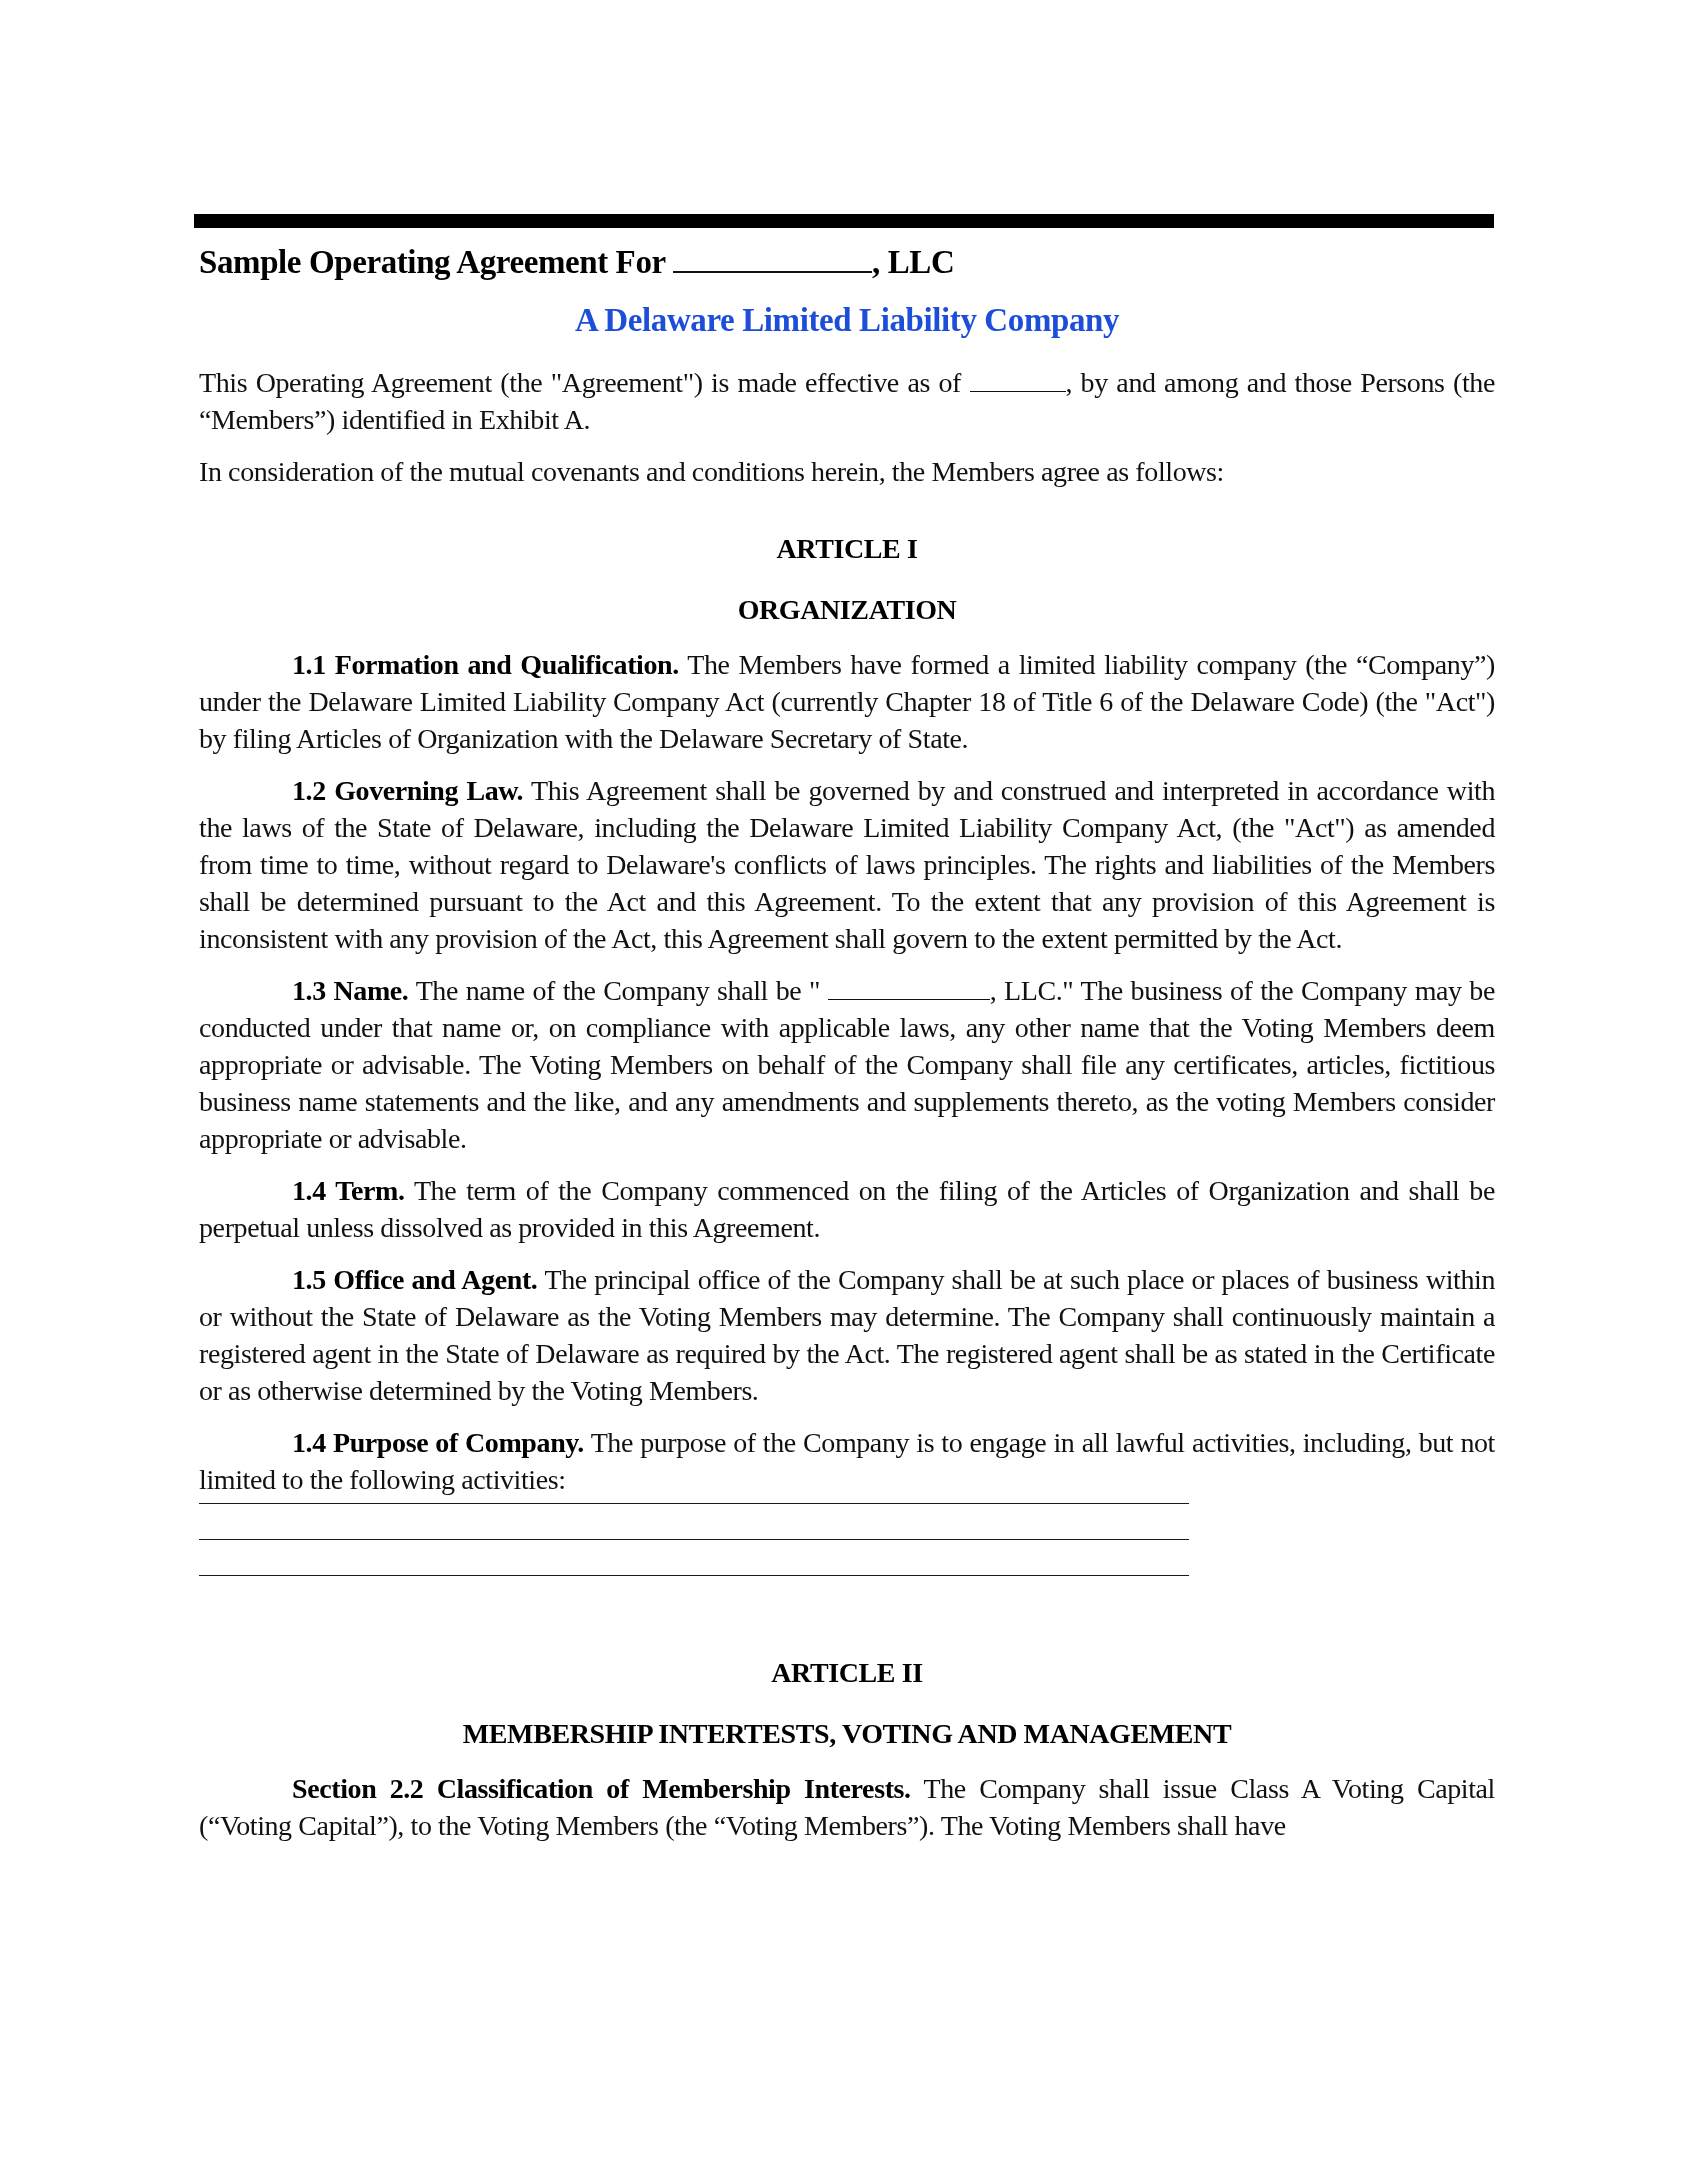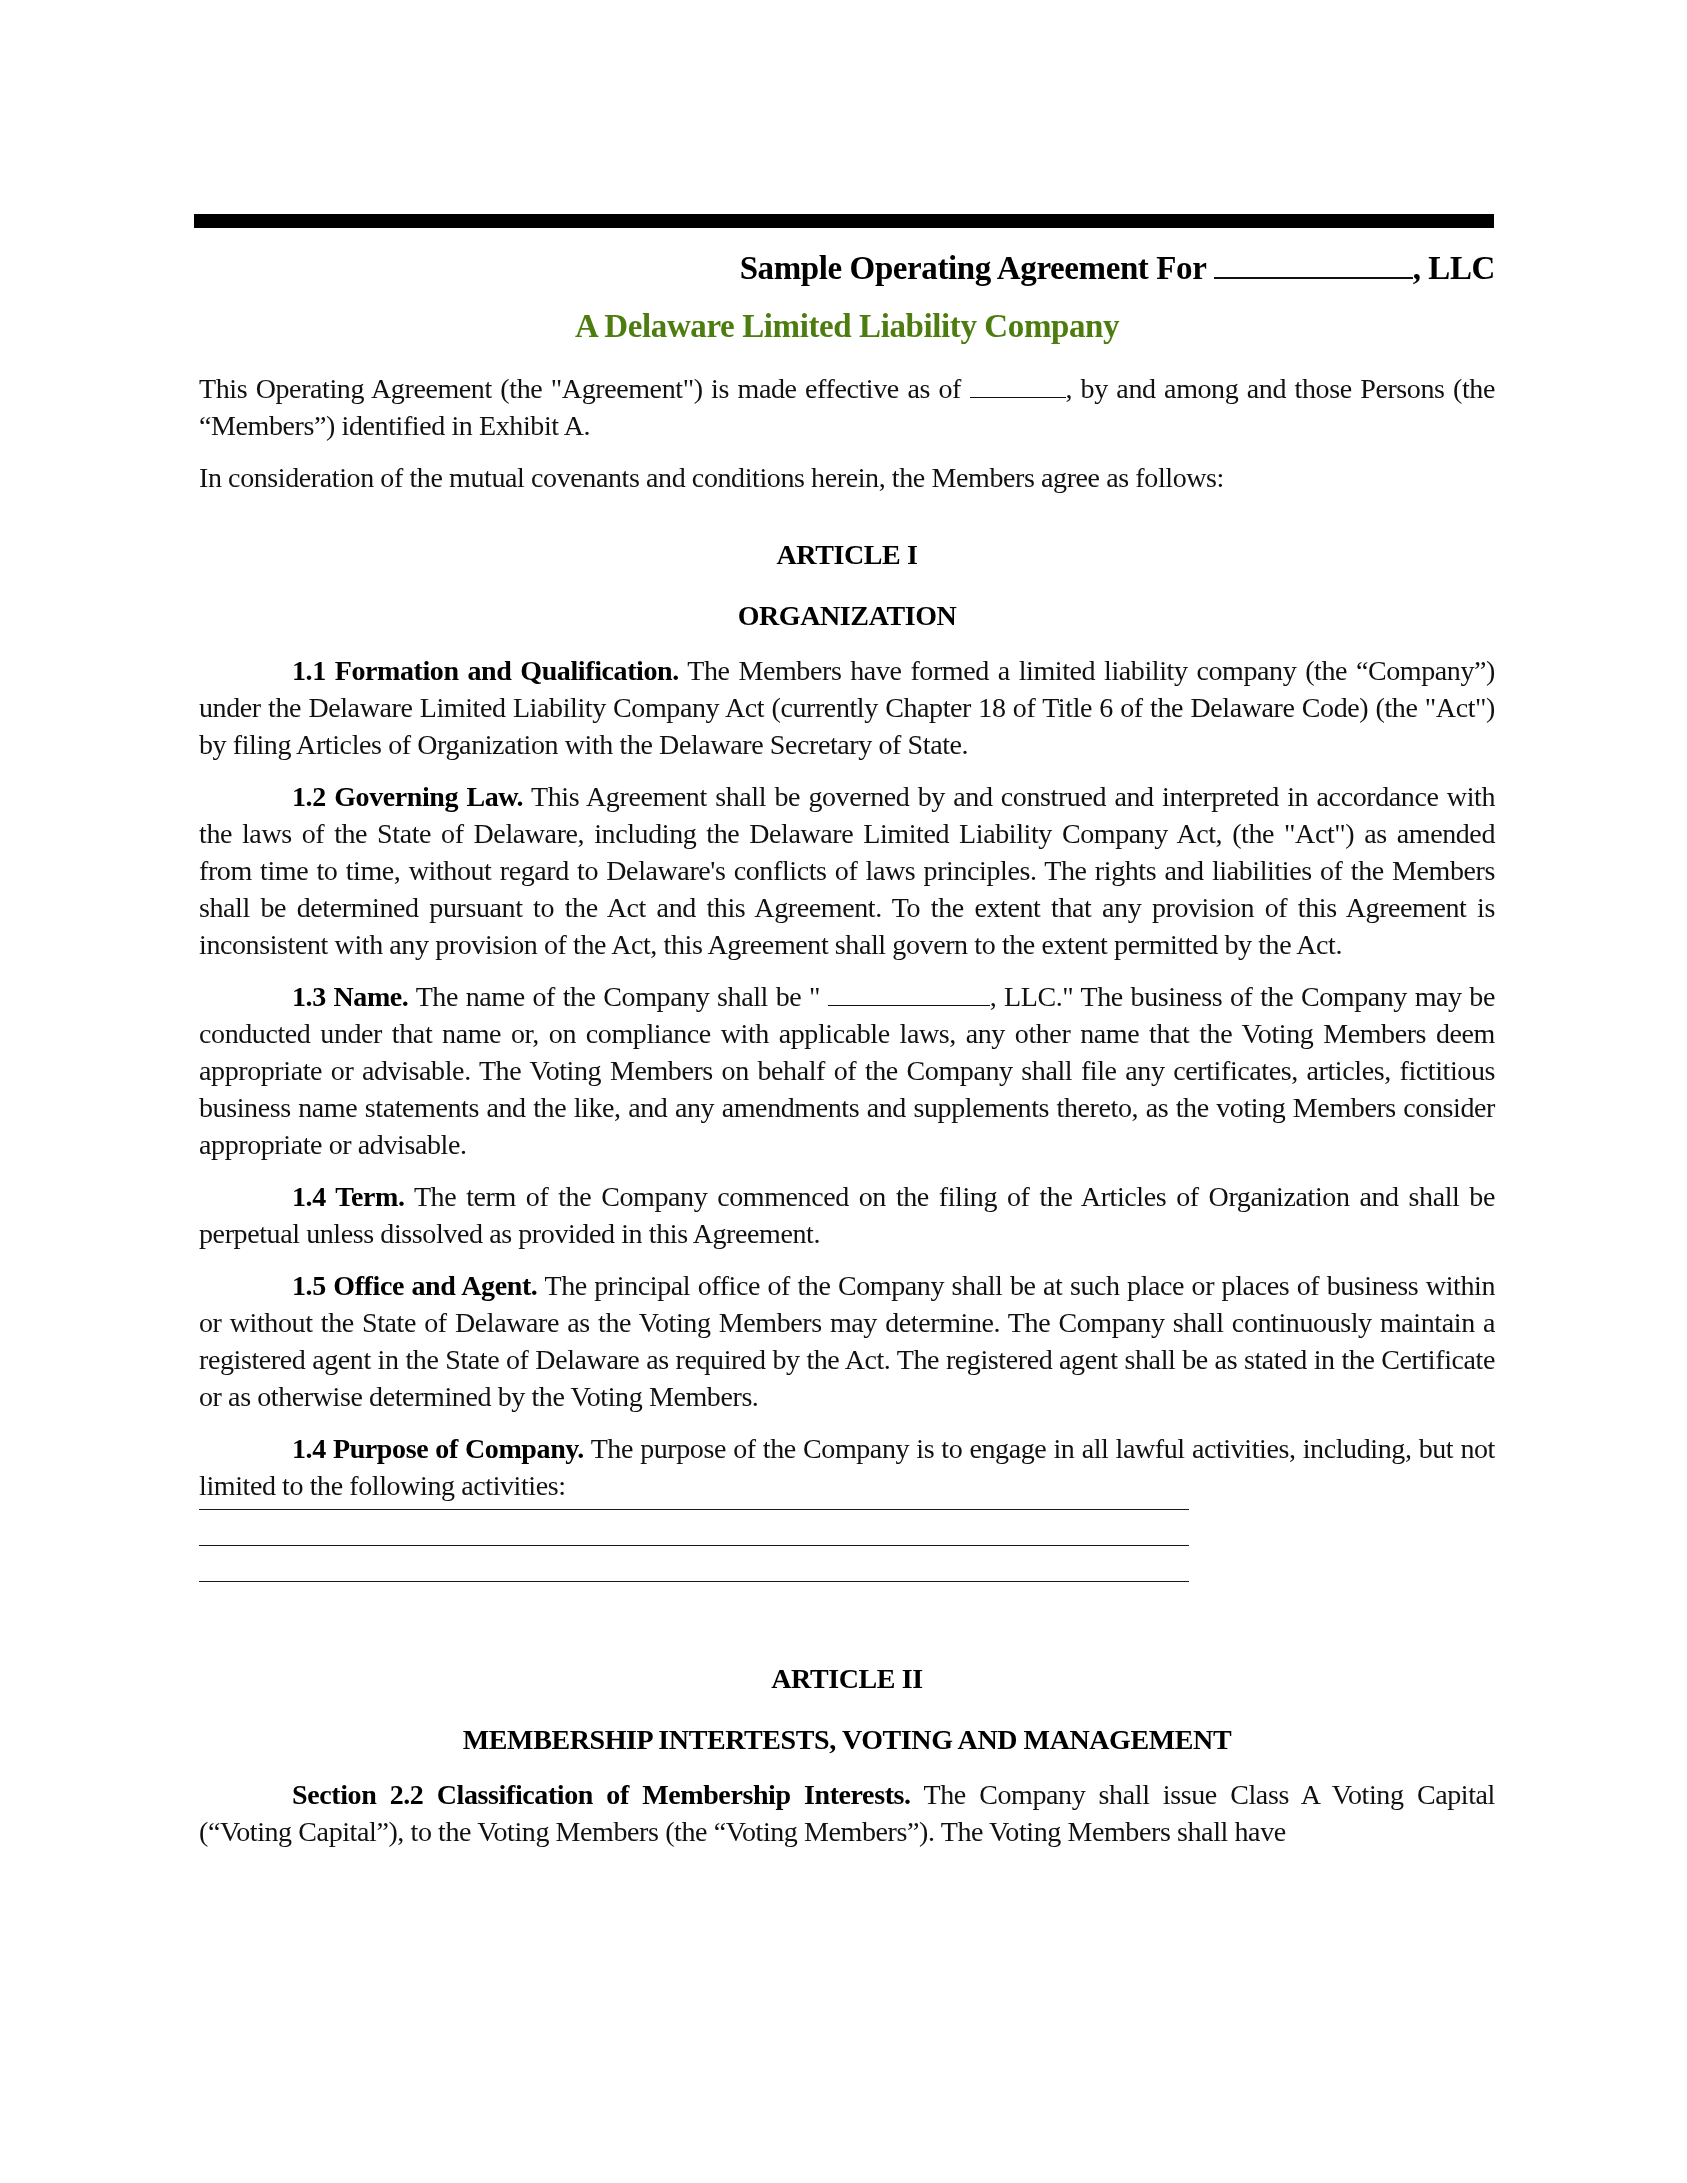--- a/index.html
+++ b/index.html
@@ -22,35 +22,35 @@
     letter-spacing: -0.4px;
   }
   .top-rule {
     margin-top: 214px;
     margin-left: -5.2px;
     width: 1300px;
     height: 14px;
     background: #000000;
   }
   .doc-title {
-    margin: 19px 0 0 0;
+    margin: 13px 0 0 0;
     font-size: 33px;
     line-height: 42px;
     font-weight: bold;
-    text-align: right;
+    text-align: left;
     color: #000000;
     letter-spacing: -0.4px;
   }
   .doc-subtitle {
     margin: 15.7px 0 0 0;
     font-size: 33px;
     line-height: 42px;
     font-weight: bold;
     text-align: center;
-    color: #4d7c0f;
+    color: #1d4ed8;
   }
   .par {
     margin: 0 0 15px 0;
     text-align: justify;
   }
   .par--intro1 { margin-top: 23px; }
   .par--indent { text-indent: 93px; }
   .lead { font-weight: bold; color: #000000; }
   .heading-group {
     margin: 40px 0 17.5px 0;

